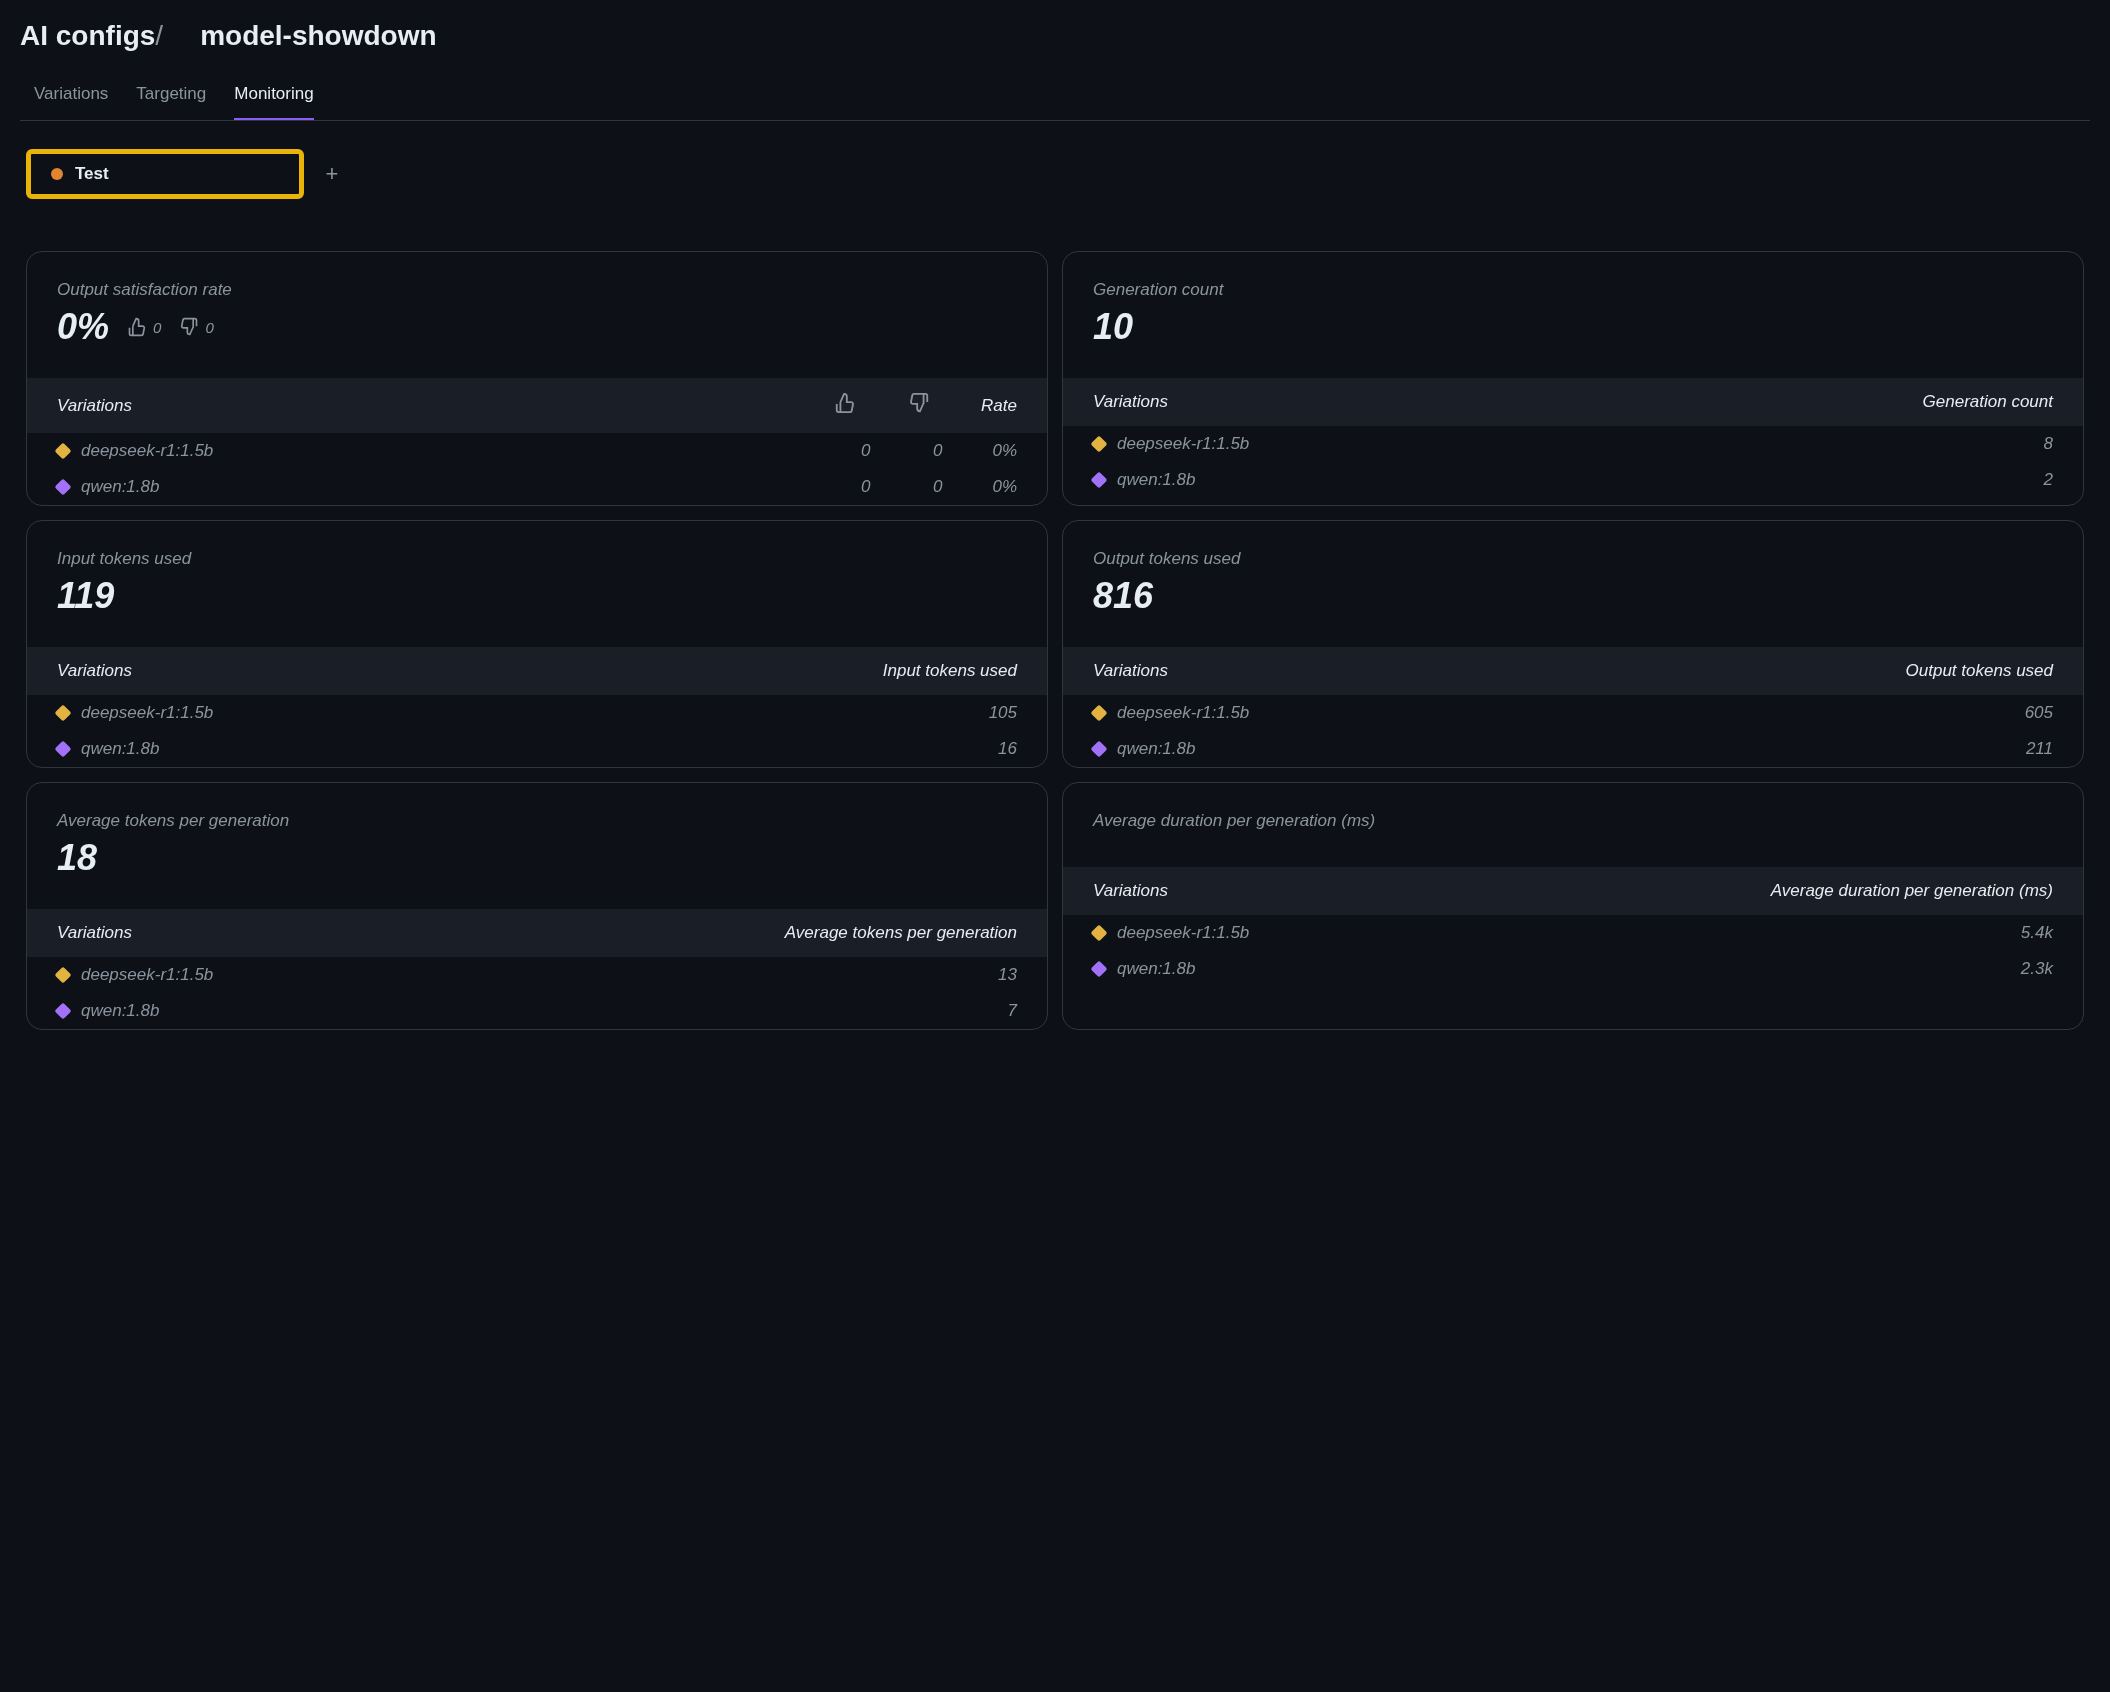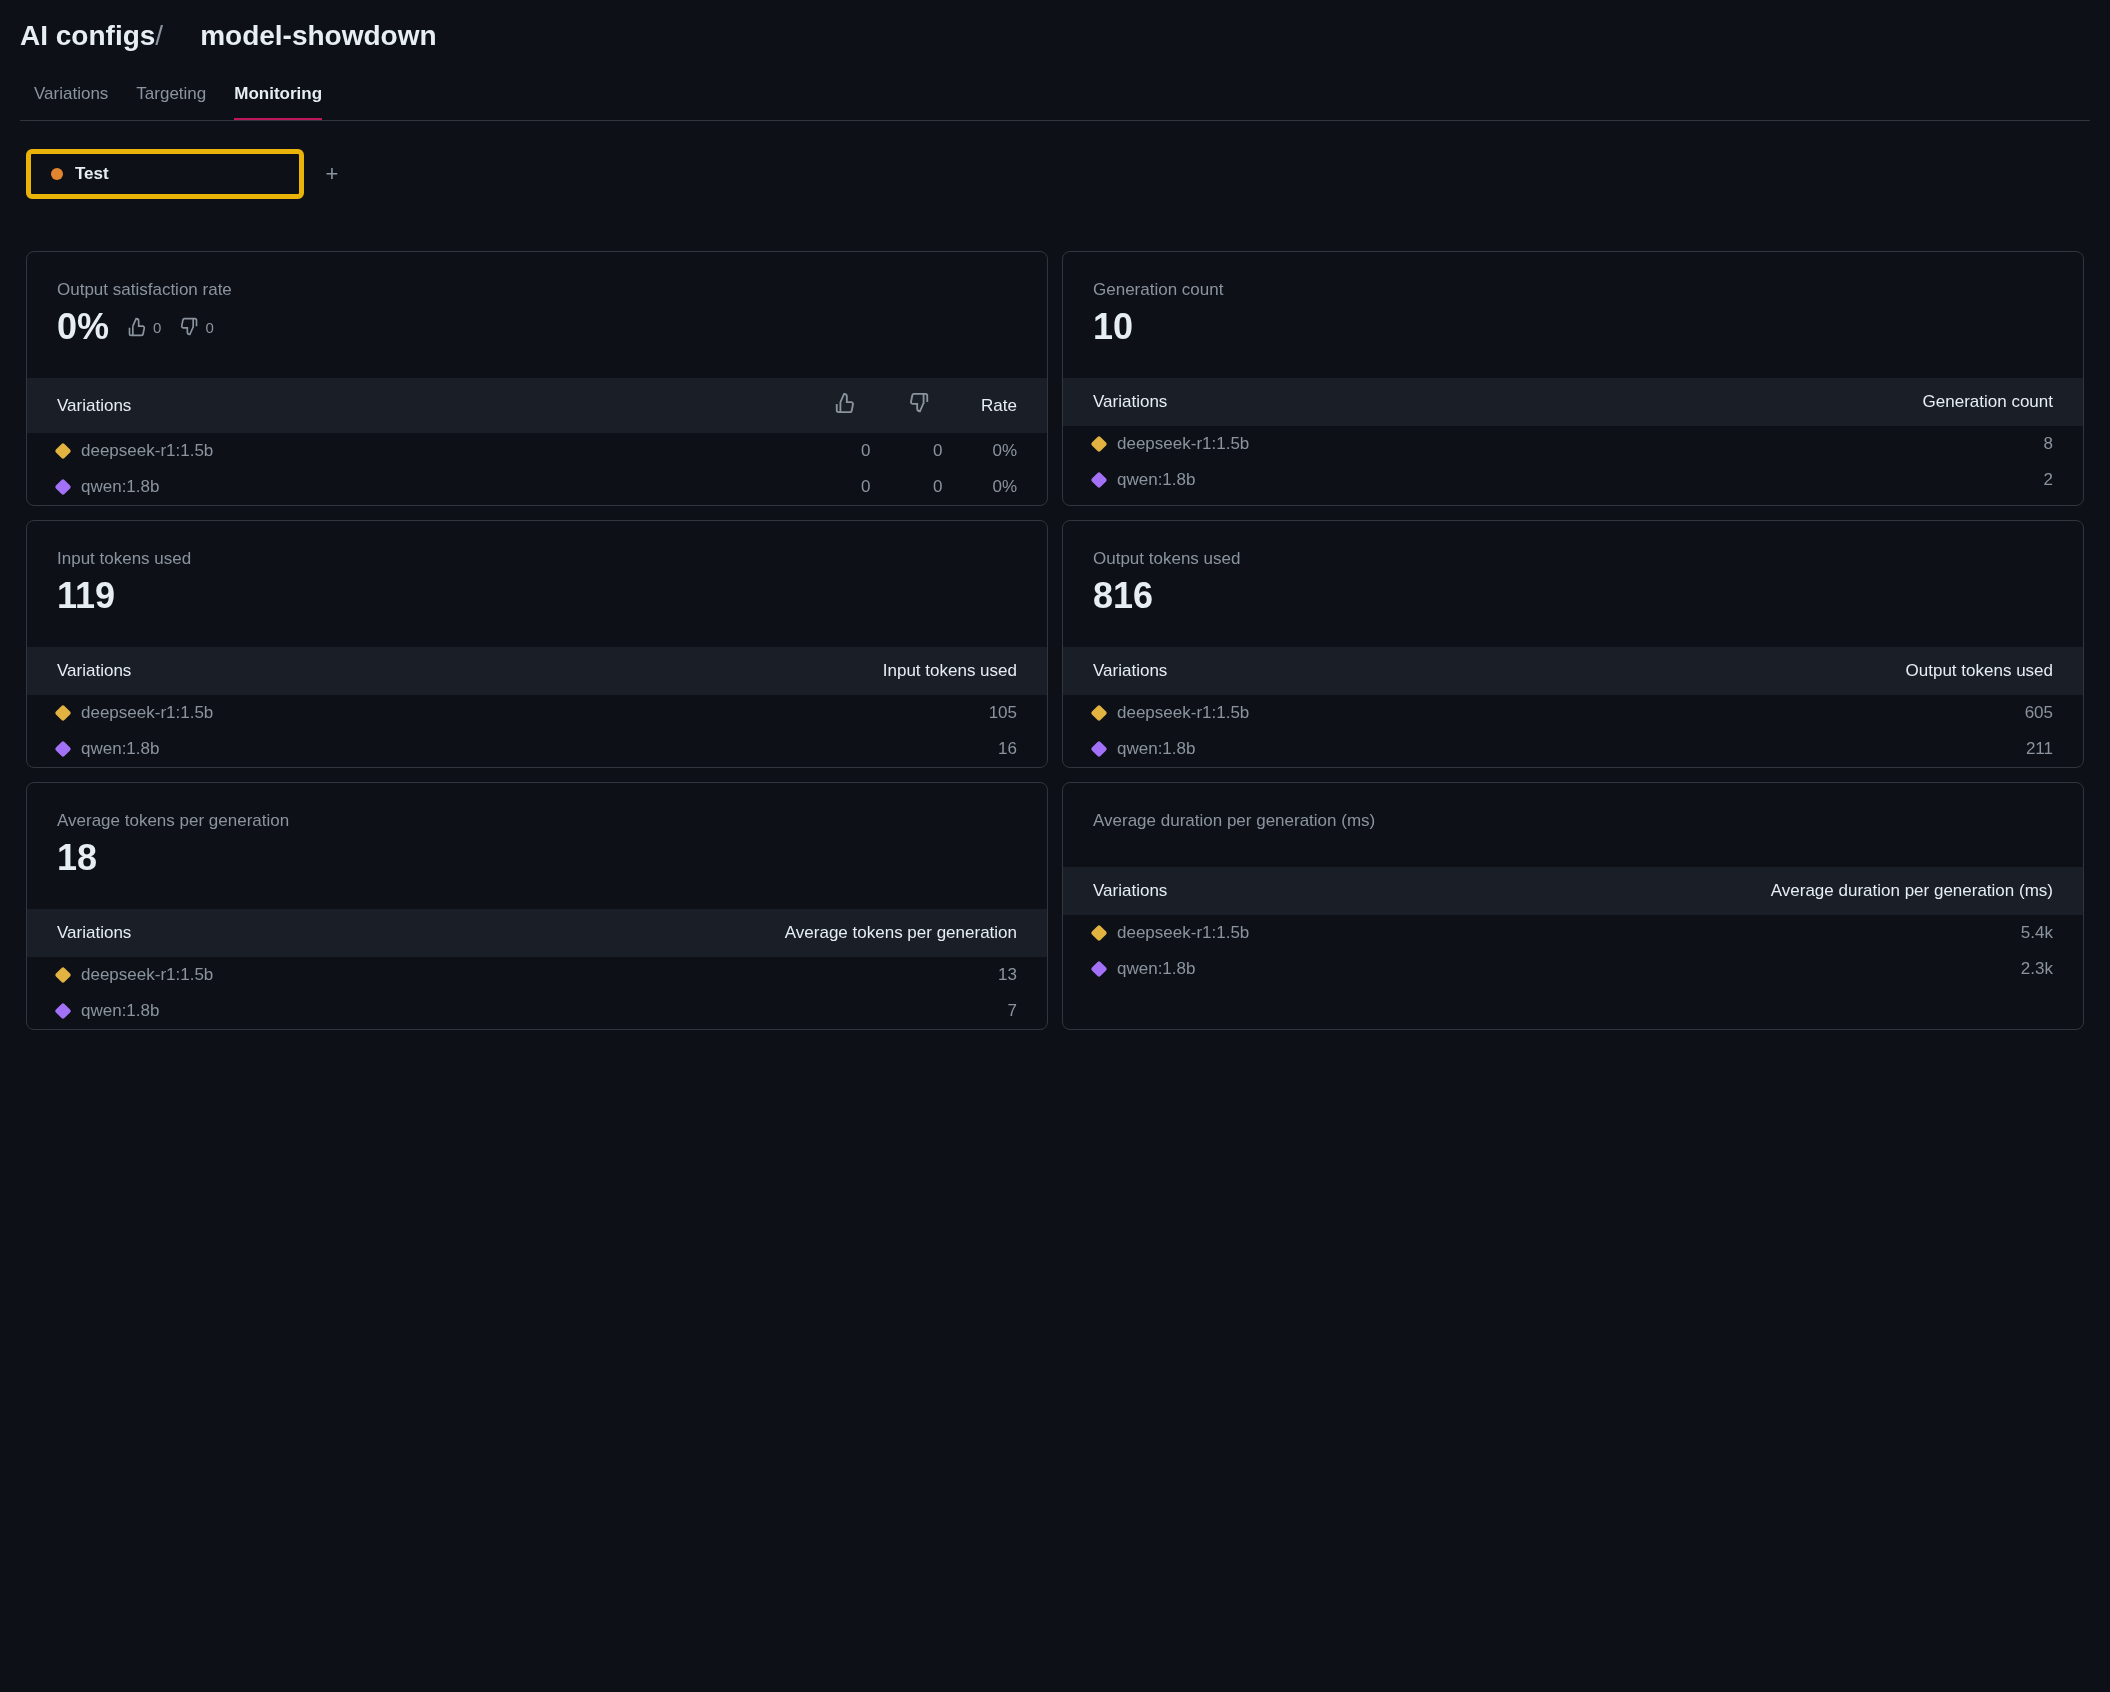--- a/index.html
+++ b/index.html
@@ -3,28 +3,28 @@
 <meta charset="utf-8">
 <style>
 * { margin:0; padding:0; box-sizing:border-box; }
 body { background:#0d1117; color:#e6edf3; font-family:-apple-system,BlinkMacSystemFont,"Segoe UI",Helvetica,Arial,sans-serif; font-size:16px; padding:20px 20px 40px 20px; min-width:1220px; }
 .breadcrumb { display:flex; align-items:center; gap:0; font-size:28px; font-weight:600; margin-bottom:24px; padding-left:0; }
 .breadcrumb .crumb-root { color:#e6edf3; }
 .breadcrumb .sep { color:#8b949e; font-weight:300; }
 .breadcrumb .crumb-leaf { color:#e6edf3;margin-left:37px; }
 .tabs { display:flex; gap:28px; border-bottom:1px solid #30363d; padding-left:14px; }
 .tab { padding:8px 0 14px 0; font-size:17px; color:#8b949e; cursor:pointer; border-bottom:2px solid transparent; }
-.tab.active { color:#e6edf3; border-bottom:2px solid #be185d; font-weight:700; }
+.tab.active { color:#e6edf3; border-bottom:2px solid #8b5cf6; font-weight:400; }
 .env-row { display:flex; align-items:center; gap:16px; margin-top:28px; padding-left:6px; }
 .env-chip { display:flex; align-items:center; gap:12px; border:5px solid #eab308; border-radius:6px; padding:10px 20px; min-width:278px; cursor:pointer; }
 .env-dot { width:12px; height:12px; border-radius:50%; background:#e3842f; }
 .env-label { font-size:17px; font-weight:600; color:#e6edf3; }
 .add-btn { color:#8b949e; font-size:22px; cursor:pointer; width:24px; text-align:center; line-height:1; }
 .grid { display:grid; grid-template-columns:1fr 1fr; gap:14px; margin-top:52px; padding-left:6px; padding-right:6px; }
-.card { border:1px solid #30363d; border-radius:8px; background:#0d1117; overflow:hidden; }
+.card { border:1px solid #30363d; border-radius:16px; background:#0d1117; overflow:hidden;font-style:italic; }
 .card-header { padding:28px 30px 30px 30px; }
 .card-title { font-size:17px; color:#8b949e; margin-bottom:6px; }
 .card-value-row { display:flex; align-items:center; gap:18px; }
 .card-value { font-size:36px; font-weight:600; color:#e6edf3; }
 .thumb-stat { display:flex; align-items:center; gap:6px; color:#8b949e; font-size:15px; }
 .thumb-stat svg { width:20px; height:20px; }
 .table-head { display:flex; justify-content:space-between; align-items:center; background:#1a1f27; padding:14px 30px; font-size:17px; }
 .table-head .col-label { color:#e6edf3; }
 .table-head .icon-col { color:#8b949e; width:24px; text-align:center; }
 .table-head .col-metric { color:#e6edf3; }

